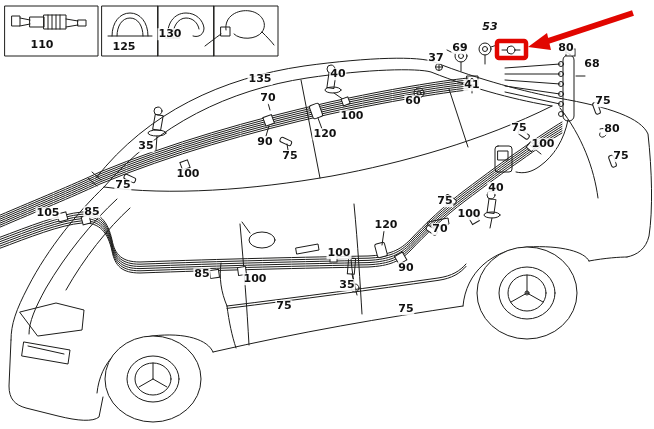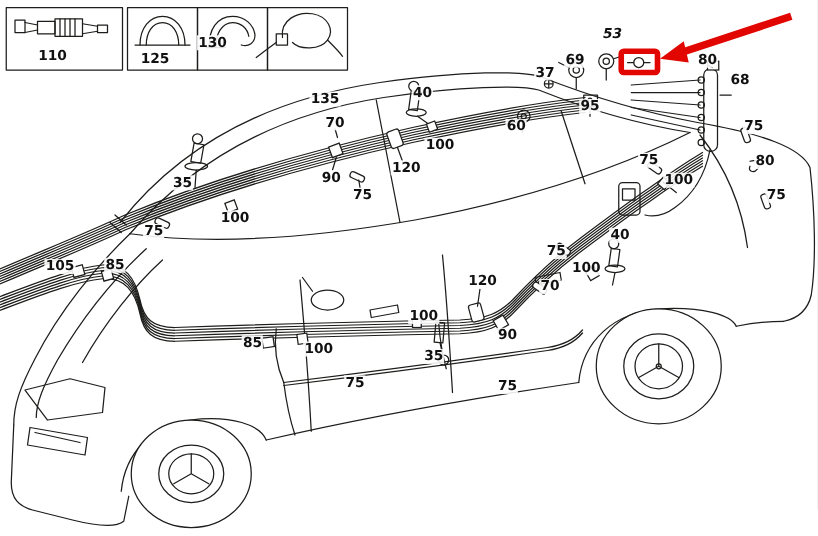--- a/index.html
+++ b/index.html
@@ -248,21 +248,21 @@
 
 <div id="labels-layer">
       <div class="plabel" style="left: 42px; top: 45px; text-align: center;">110</div>
       <div class="plabel" style="left: 124px; top: 47px;">125</div>
       <div class="plabel" style="left: 170px; top: 34px;">130</div>
       <div class="plabel" style="left: 260px; top: 46px; margin-top: 33px;">135</div>
       <div class="plabel" style="left: 490px; top: 27px; font-style: italic;">53</div>
       <div class="plabel" style="left: 460px; top: 48px;">69</div>
       <div class="plabel" style="left: 436px; top: 58px;">37</div>
       <div class="plabel" style="left: 566px; top: 48px;">80</div>
-      <div class="plabel" style="left: 472px; top: 85px;">95</div>
+      <div class="plabel" style="left: 472px; top: 85px;">41</div>
       <div class="plabel" style="left: 592px; top: 64px;">68</div>
       <div class="plabel" style="left: 338px; top: 74px;">40</div>
       <div class="plabel" style="left: 268px; top: 98px;">70</div>
       <div class="plabel" style="left: 413px; top: 101px;">60</div>
       <div class="plabel" style="left: 352px; top: 116px;">100</div>
       <div class="plabel" style="left: 603px; top: 101px;">75</div>
       <div class="plabel" style="left: 265px; top: 142px;">90</div>
       <div class="plabel" style="left: 325px; top: 134px;">120</div>
       <div class="plabel" style="left: 519px; top: 128px;">75</div>
       <div class="plabel" style="left: 543px; top: 144px;">100</div>

